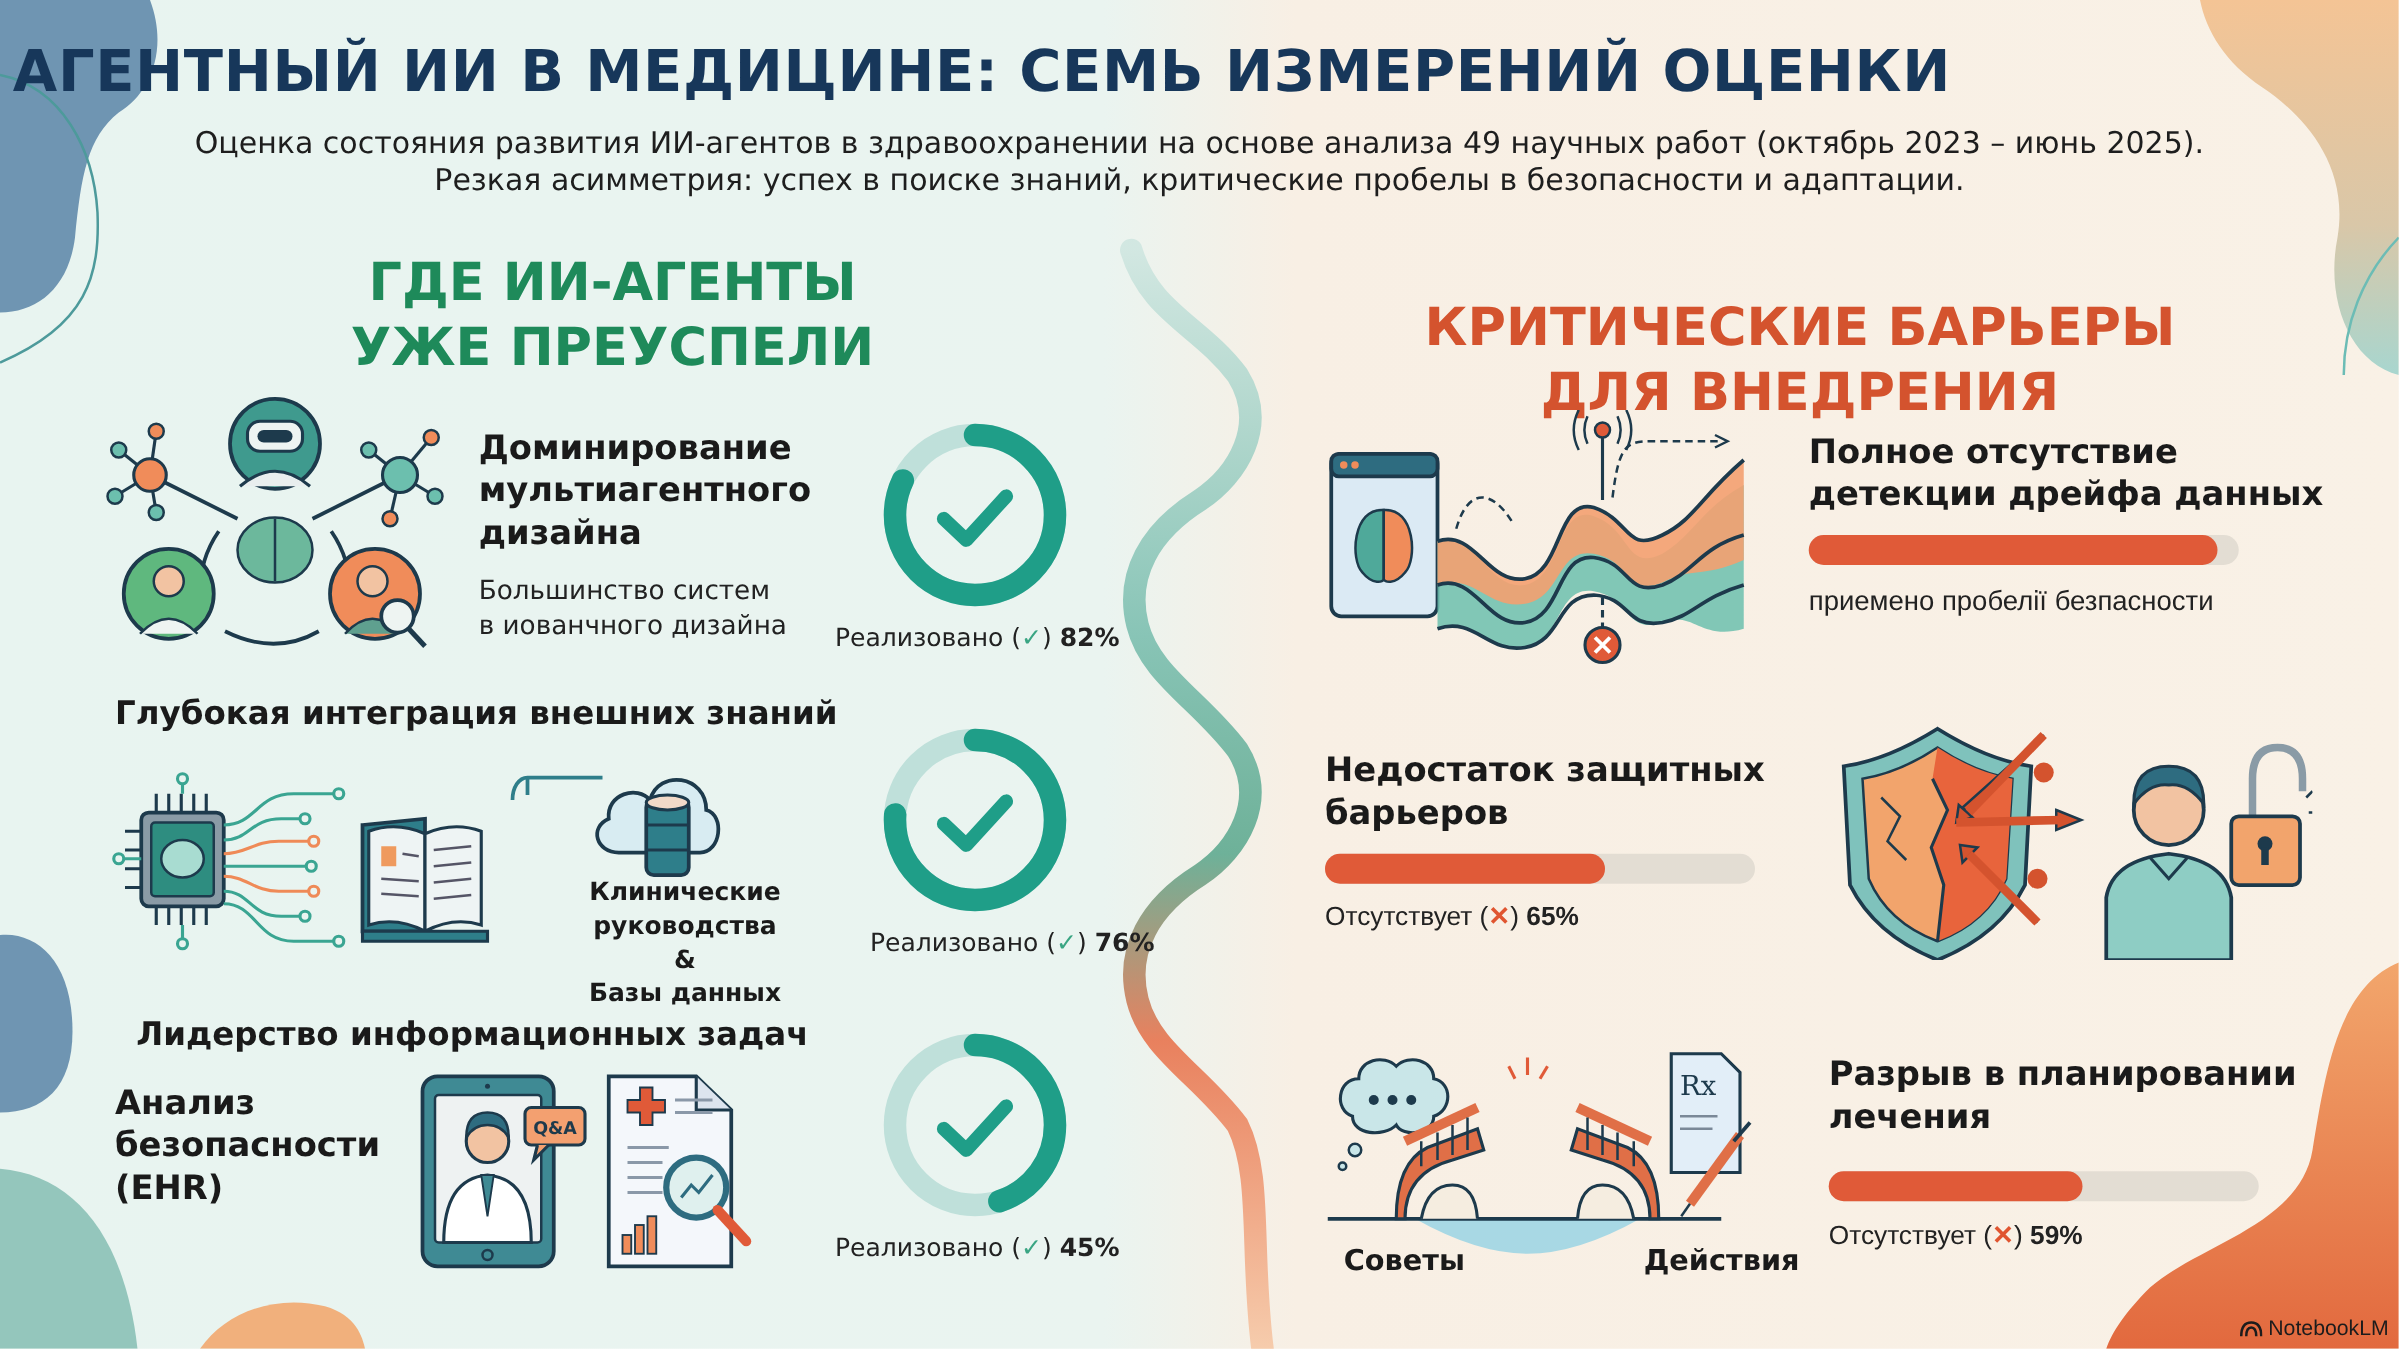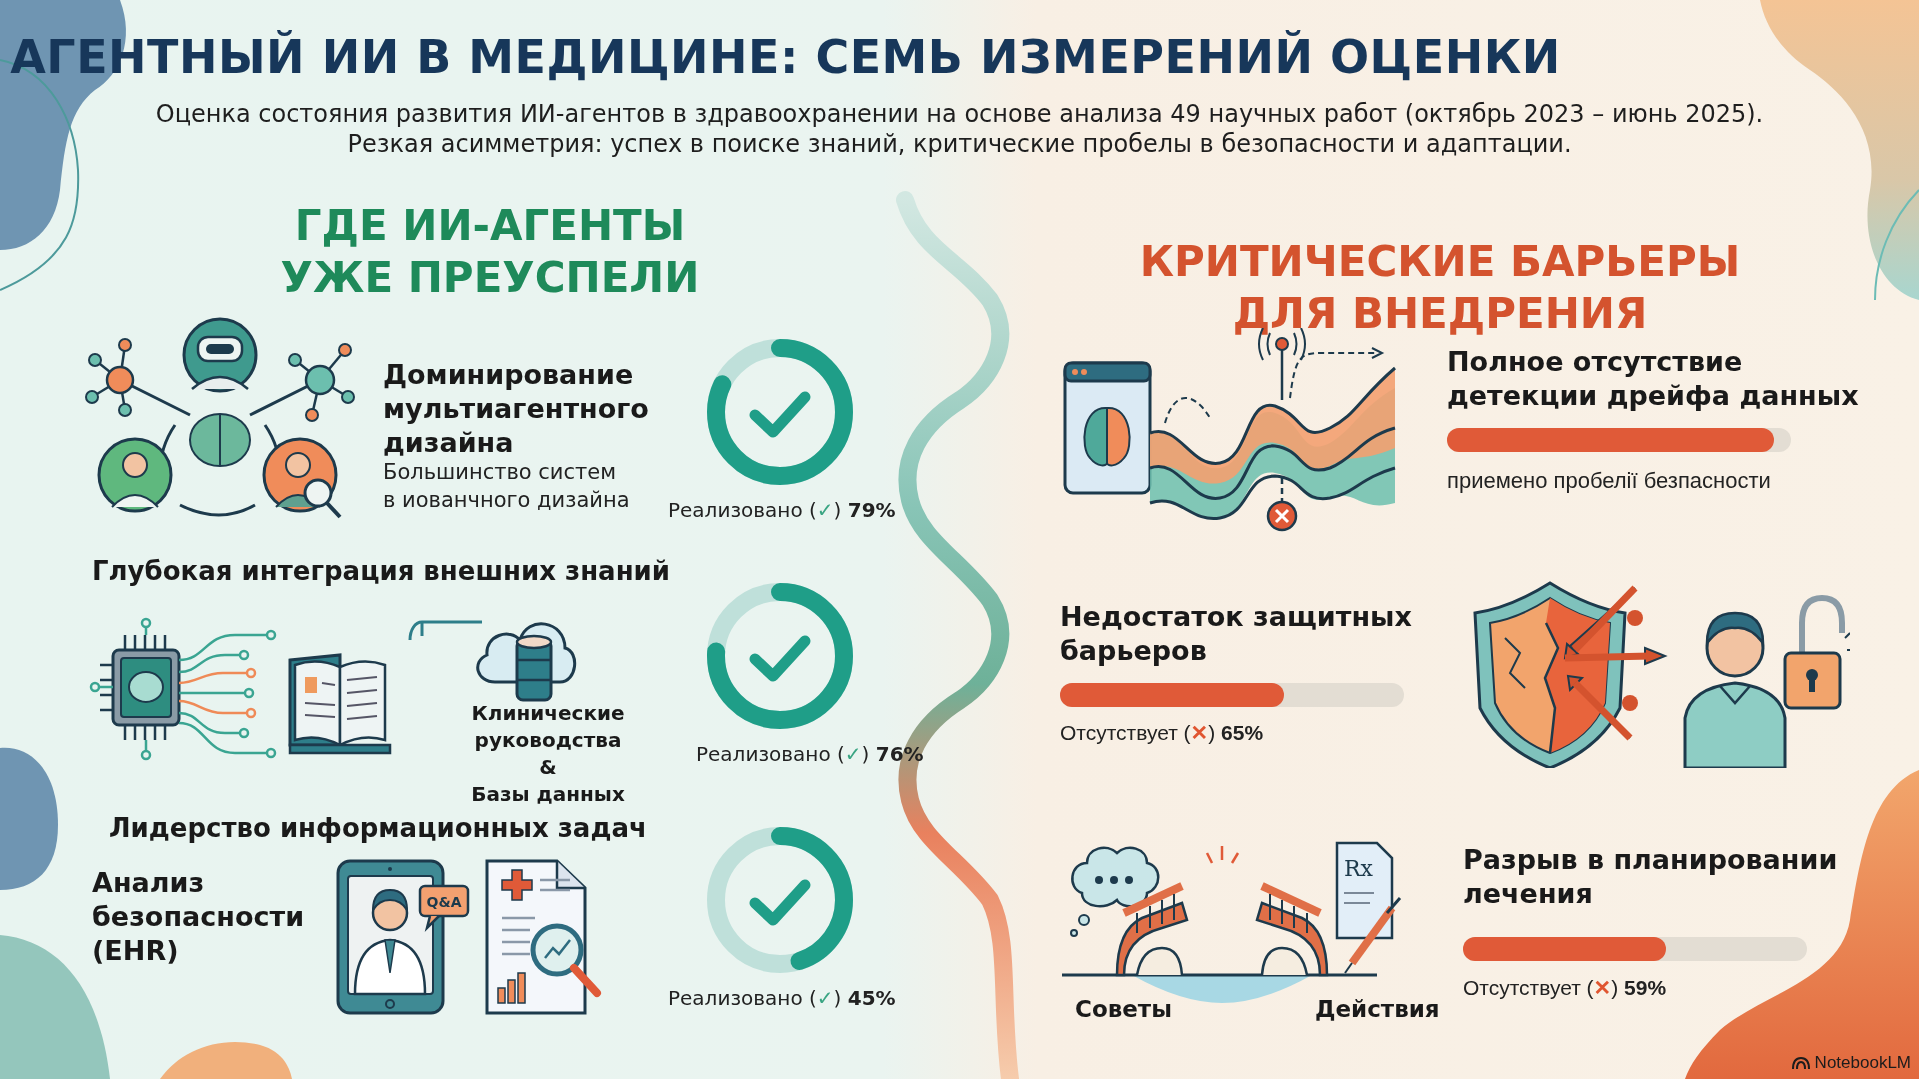--- a/index.html
+++ b/index.html
@@ -141,37 +141,37 @@
         <circle cx="55" cy="160" r="36" fill="#5fb87e" stroke="#1d3a4c" stroke-width="3"></circle>
         <circle cx="55" cy="150" r="12" fill="#f2c3a2" stroke="#1d3a4c" stroke-width="2"></circle>
         <path d="M32,192 Q55,168 78,192" fill="#eef4f2" stroke="#1d3a4c" stroke-width="2"></path>
 
         <circle cx="220" cy="160" r="36" fill="#f08c5a" stroke="#1d3a4c" stroke-width="3"></circle>
         <circle cx="218" cy="150" r="12" fill="#f2c3a2" stroke="#1d3a4c" stroke-width="2"></circle>
         <path d="M196,192 Q218,168 240,192" fill="#5fa08f" stroke="#1d3a4c" stroke-width="2"></path>
         <circle cx="238" cy="178" r="13" fill="#eef4f2" stroke="#1d3a4c" stroke-width="3"></circle>
         <line x1="247" y1="188" x2="260" y2="202" stroke="#1d3a4c" stroke-width="4"></line>
       </svg>
-      <div class="h-item" style="left:383px; top:358px; font-size:27px; line-height:34px;">
+      <div class="h-item" style="left:383px; top:342px; font-size:27px; line-height:34px;">
         <div>Доминирование</div>
         <div>мультиагентного</div>
         <div>дизайна</div>
       </div>
       <div class="t-body" style="left:383px; top:458px;">
         <div>Большинство систем</div>
         <div>в иованчного дизайна</div>
       </div>
       <svg class="abs" style="left:703px; top:335px;" width="154" height="154" viewBox="0 0 154 154">
         <circle cx="77" cy="77" r="64" fill="none" stroke="#bfe0da" stroke-width="18"></circle>
         <circle cx="77" cy="77" r="64" fill="none" stroke="#1f9e88" stroke-width="18" stroke-linecap="round" stroke-dasharray="329.7 402.1" transform="rotate(-90 77 77)"></circle>
         <path d="M52,80 L70,97 L102,62" fill="none" stroke="#1f9e88" stroke-width="11" stroke-linecap="round" stroke-linejoin="round"></path>
       </svg>
       <div class="ring-label" style="left:668px; top:498px;">
         <span>Реализовано (</span><span class="chk">✓</span><span>)</span>
-        <b>79%</b>
+        <b>82%</b>
       </div>
     </div>
 
     <div>
       <div class="h-item" style="left:92px; top:556px; font-size:26px;">Глубокая интеграция внешних знаний</div>
       <svg class="abs" style="left:85px; top:605px;" width="320" height="175" viewBox="0 0 320 175">
 
         <g stroke="#1d3a4c" stroke-width="2.5">
           <line x1="40" y1="30" x2="40" y2="45"></line>
             <line x1="50" y1="30" x2="50" y2="45"></line>

